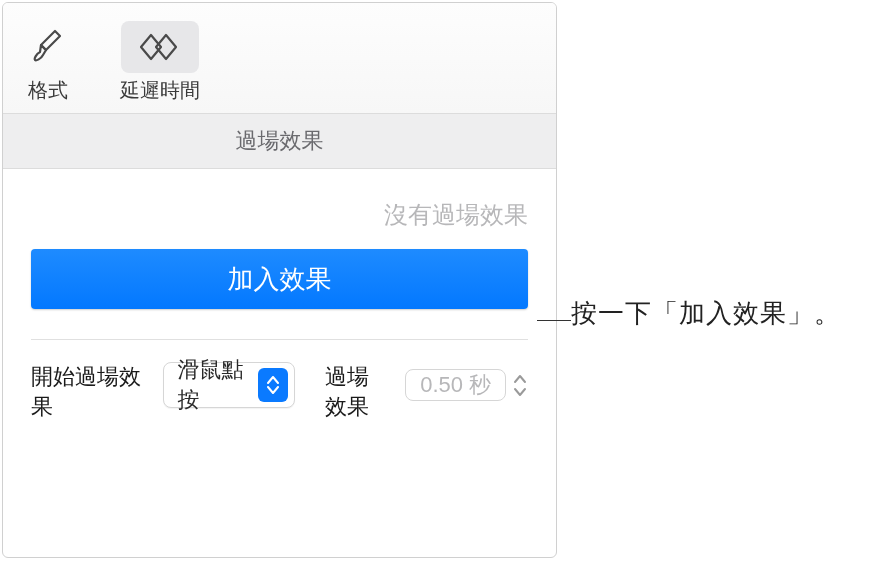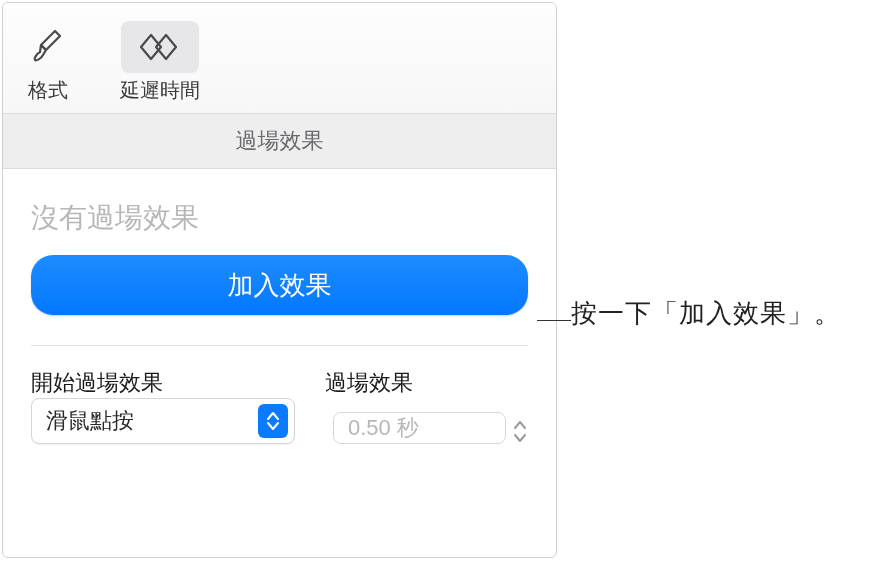--- a/index.html
+++ b/index.html
@@ -70,51 +70,51 @@
     }
     .tab-label {
       font-size: 22px;
       color: #6a6a6e;
     }
     
     .content {
       padding: 30px 28px 0 28px;
     }
     .no-effect {
-      text-align: left;
-      font-size: 28px;
+      text-align: right;
+      font-size: 24px;
       color: #b7b7b9;
       margin-bottom: 18px;
     }
     .add-effect-btn {
       display: block;
       width: 100%;
       height: 60px;
       background: linear-gradient(#1e8bff, #0378ff);
       border: none;
-      border-radius: 22px;
+      border-radius: 4px;
       color: #fff;
       font-size: 26px;
       cursor: pointer;
       box-shadow: 0 1px 2px rgba(0,0,0,0.2);
     }
     .divider {
       margin: 30px 0 22px 0;
       border: none;
       border-top: 1px solid #e0e0e0;
     }
     .row {
       display: flex;
       gap: 30px;
       align-items: flex-start;
     }
     .field {
       display: flex;
-      flex-direction: column;
-      gap: 0;
+      flex-direction: row;
+      gap: 8px;
     }
     .field-start { flex: 1.3; }
     .field-delay { flex: 1; }
     .field-label {
       font-size: 22px;
       color: #1a1a1a;
       font-weight: 500;
     }
     
     .popup {
@@ -141,21 +141,21 @@
       display: flex;
       flex-direction: column;
       align-items: center;
       justify-content: center;
       gap: 2px;
     }
     .popup-arrows svg { display: block; }
     
     .stepper-wrap {
       display: flex;
-      align-items: flex-end;
+      align-items: center;
       height: 46px;
       padding-left: 8px;
     }
     .stepper-field {
       flex: 1;
       border: 1px solid #d6d6d6;
       border-radius: 8px;
       padding: 0 14px;
       display: flex;
       align-items: center;

